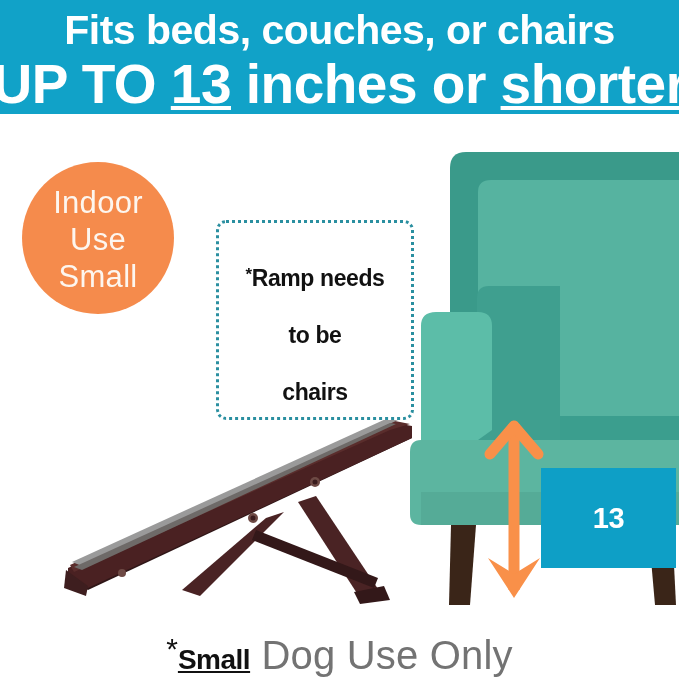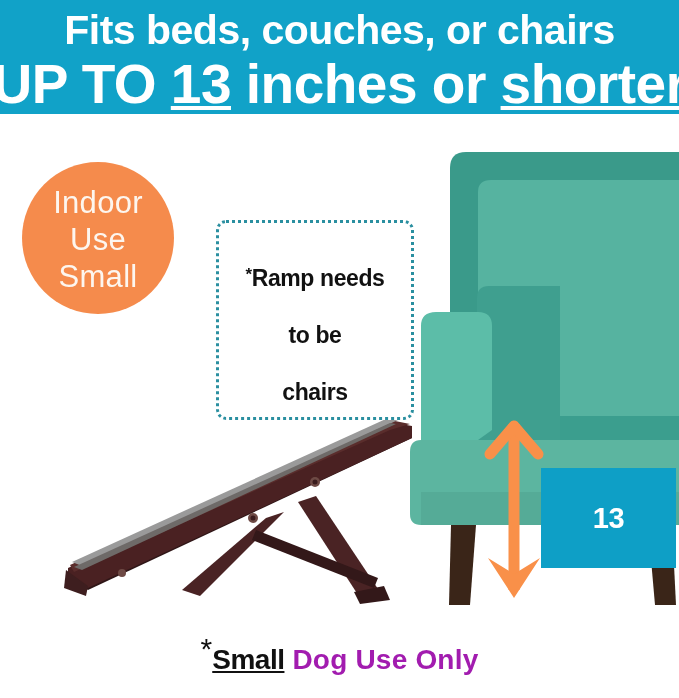--- a/index.html
+++ b/index.html
@@ -155,23 +155,23 @@
   .footer-bold {
     font-family: "Liberation Sans", sans-serif;
     font-weight: bold;
     font-size: 28px;
     color: #111111;
     letter-spacing: -0.5px;
     text-decoration: underline;
   }
   .footer-light {
     font-family: "Liberation Sans", sans-serif;
-    font-weight: 700;
-    font-size: 28px;
-    color: #a21caf;
+    font-weight: 400;
+    font-size: 40px;
+    color: #737373;
     letter-spacing: 0.2px;
   }
 </style>
 </head>
 <body>
 
 <div id="page">
 
   <div class="header-banner">
     <div class="header-line header-line-1">Fits beds, couches, or chairs</div>

